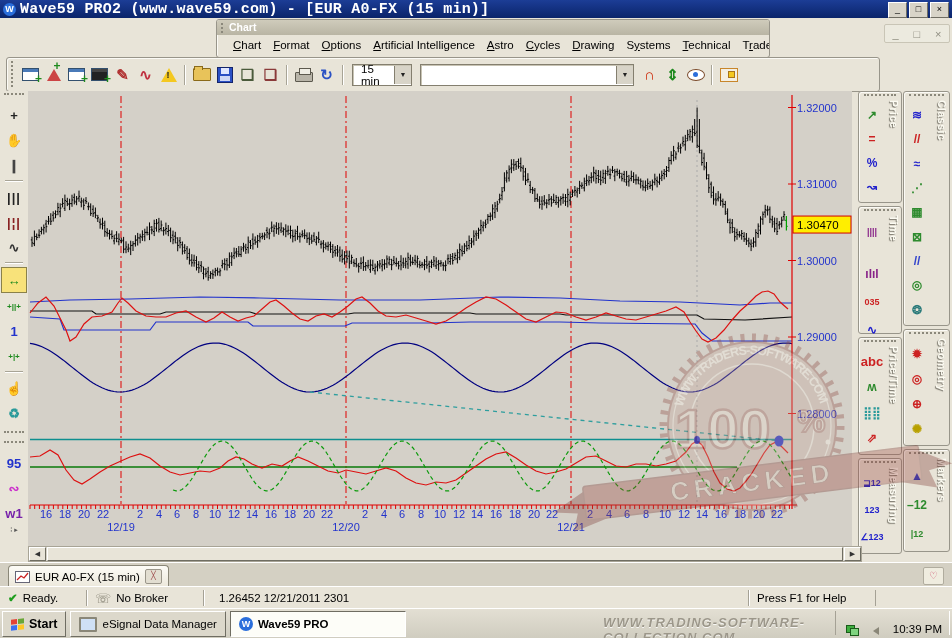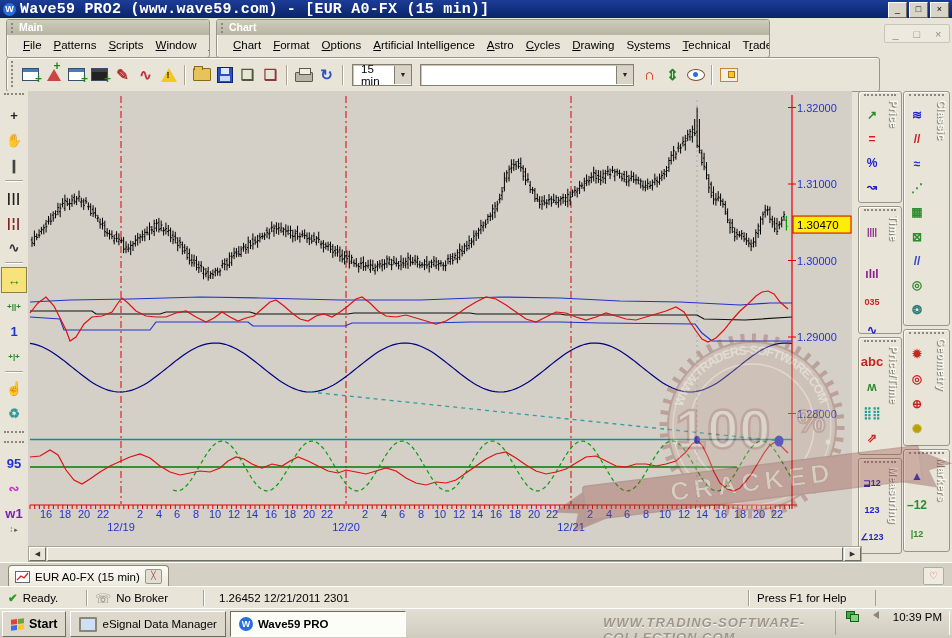--- a/index.html
+++ b/index.html
@@ -101,21 +101,21 @@
   #taskbar{left:0;top:608px;width:952px;height:30px;background:linear-gradient(180deg,#e3dfd3,#cfccbf);
     border-top:1px solid #fff;display:flex;align-items:center;}
   .task{height:24px;margin-left:4px;background:#dcd8cb;border:1px solid;border-color:#fff #6f6d62 #6f6d62 #fff;
     display:flex;align-items:center;gap:5px;padding:0 8px;font-size:11.5px;white-space:nowrap;}
   .task.active{background:#fdfdf8;border-color:#6f6d62 #fff #fff #6f6d62;font-weight:bold;}
   #startbtn{font-weight:bold;font-size:12.5px;}
   .flag{display:inline-grid;grid-template-columns:6px 6px;grid-template-rows:5px 5px;gap:1px;transform:skewY(-6deg);}
   .flag i{display:block;} 
   #twm{position:absolute;left:603px;top:615px;width:280px;font-size:13px;font-weight:bold;font-style:italic;
     letter-spacing:1px;color:#9c978a;text-shadow:0 1px 0 rgba(255,255,255,.8);}
-  #tray{position:absolute;right:2px;top:611px;height:24px;display:flex;align-items:flex-start;gap:14px;
+  #tray{position:absolute;right:2px;top:611px;height:24px;display:flex;align-items:flex-end;gap:14px;
     border-left:1px solid #a5a195;box-shadow:-1px 0 0 #fff inset;padding:0 8px 0 10px;}
   .net{display:inline-block;width:13px;height:10px;position:relative;}
   .net:before,.net:after{content:"";position:absolute;width:7px;height:6px;background:#3fae3f;border:1px solid #1a5c1a;}
   .net:after{left:4px;top:3px;background:#7fd47f;}
   .spk{width:0;height:0;border-top:4px solid transparent;border-bottom:4px solid transparent;border-right:6px solid #8a8778;}
   .wlogo{width:14px;height:14px;border-radius:50%;background:#2a6edb;color:#fff;font-size:9px;font-weight:bold;
     text-align:center;line-height:14px;}
   .mon{display:inline-block;width:14px;height:11px;background:#cfe0f5;border:2px solid #8a8778;border-radius:1px;}
 </style>
 </head>
@@ -126,30 +126,20 @@
   <div id="titlebar" class="abs">
     <span class="logo">W</span>
     <span class="t">Wave59 PRO2 (www.wave59.com)  - [EUR A0-FX (15 min)]</span>
     <span class="winbtns">
       <span class="winbtn">_</span>
       <span class="winbtn">□</span>
       <span class="winbtn">×</span>
     </span>
   </div>
 
-  <div class="toolwin" style="left:6px;top:19px;width:202px;height:37px;">
-    <div class="cap"><span class="grip"></span><span>Main</span></div>
-    <div class="menurow" id="mainmenu">
-        <span class="menuitem"><u>F</u>ile</span>
-        <span class="menuitem"><u>P</u>atterns</span>
-        <span class="menuitem"><u>S</u>cripts</span>
-        <span class="menuitem"><u>W</u>indow</span>
-        <span class="menuitem"><u>H</u>elp</span>
-      </div>
-  </div>
   <div class="toolwin" style="left:216px;top:19px;width:552px;height:37px;">
     <div class="cap"><span class="grip"></span><span>Chart</span></div>
     <div class="menurow" id="chartmenu">
         <span class="menuitem"><u>C</u>hart</span>
         <span class="menuitem"><u>F</u>ormat</span>
         <span class="menuitem"><u>O</u>ptions</span>
         <span class="menuitem"><u>A</u>rtificial Intelligence</span>
         <span class="menuitem"><u>A</u>stro</span>
         <span class="menuitem"><u>C</u>ycles</span>
         <span class="menuitem"><u>D</u>rawing</span>

